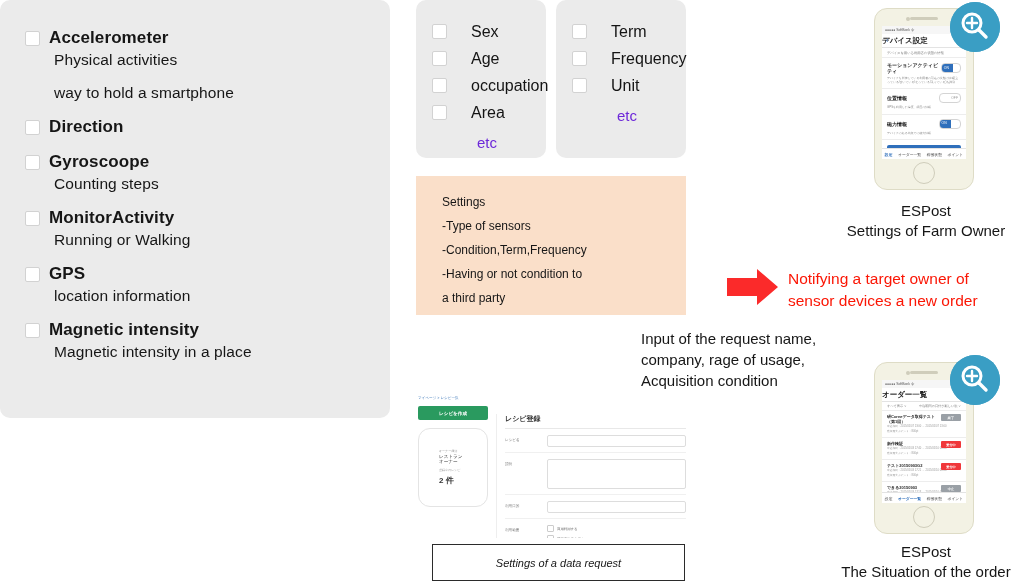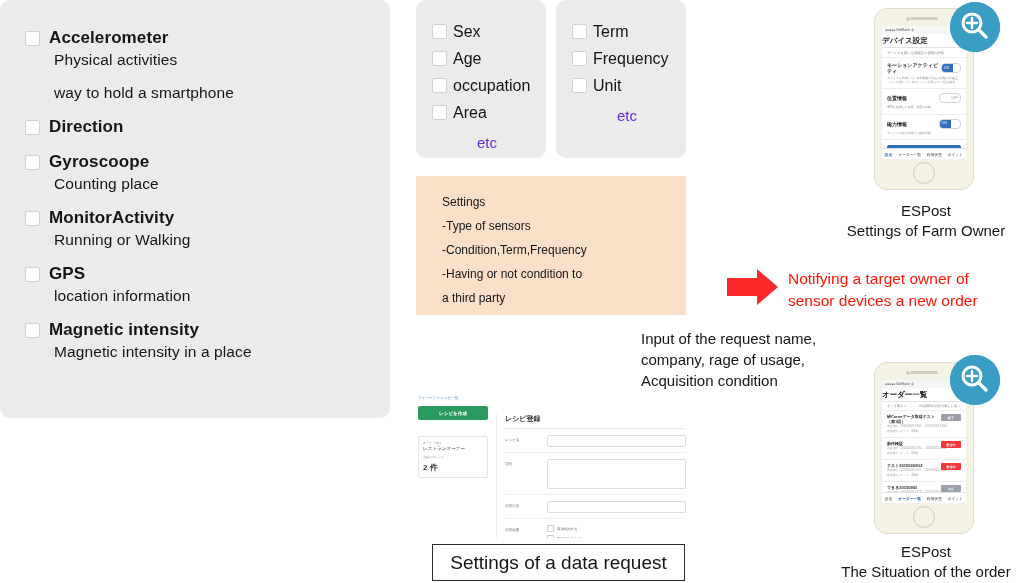--- a/index.html
+++ b/index.html
@@ -82,21 +82,21 @@
   }
   .mini-list {
     position: absolute;
     left: 16px;
     top: 18px;
     right: 8px;
   }
   .mini-row {
     display: flex;
     align-items: center;
-    gap: 6px;
+    gap: 24px;
     height: 27px;
   }
   .mini-label {
     font-size: 16px;
     color: #141414;
   }
   .etc {
     font-size: 15px;
     color: #6d28d9;
     margin-left: 45px;
@@ -404,24 +404,24 @@
     background: #2a9a5f;
     border-radius: 2px;
     display: flex;
     align-items: center;
     justify-content: center;
     color: #fff;
     font-size: 4.6px;
     font-weight: bold;
   }
   .wm-card {
-    margin-top: 16px;
+    margin-top: 8px;
     border: 1px solid #e4e4e4;
-    border-radius: 2px;
-    padding: 4px;
+    border-radius: 12px;
+    padding: 20px;
     background: #fff;
   }
   .wm-small { font-size: 3px; color: #9a9a9a; }
   .wm-name  { font-size: 4.6px; color: #333; margin-top: 1px; }
   .wm-count { font-size: 8px; color: #333; font-weight: bold; margin-top: 3px;}
   .wm-right {
     position: absolute;
     left: 80px;
     top: 22px;
     right: 4px;
@@ -462,21 +462,21 @@
     top: 544px;
     width: 253px;
     height: 37px;
     border: 1px solid #2b2b2b;
     box-sizing: border-box;
     display: flex;
     align-items: center;
     justify-content: center;
     background: #fff;
   }
-  #web-caption-box span { font-size: 19px; color: #161616; }
+  #web-caption-box span { font-size: 11px; color: #161616; font-style: italic; }
 </style>
 </head>
 <body>
 
 <div class="panel" id="sensor-panel">
   <div id="sensor-list">
       <div class="sensor-item">
         <div class="sensor-row">
           <span class="chk"></span>
           <span class="sensor-title">Accelerometer</span>
@@ -490,21 +490,21 @@
         <div class="sensor-row">
           <span class="chk"></span>
           <span class="sensor-title">Direction</span>
         </div>
       </div>
       <div class="sensor-item">
         <div class="sensor-row">
           <span class="chk"></span>
           <span class="sensor-title">Gyroscoope</span>
         </div>
-        <div class="sensor-desc">Counting place</div>
+        <div class="sensor-desc">Counting steps</div>
       </div>
       <div class="sensor-item">
         <div class="sensor-row">
           <span class="chk"></span>
           <span class="sensor-title">MonitorActivity</span>
         </div>
         <div class="sensor-desc">Running or Walking</div>
       </div>
       <div class="sensor-item">
         <div class="sensor-row">

